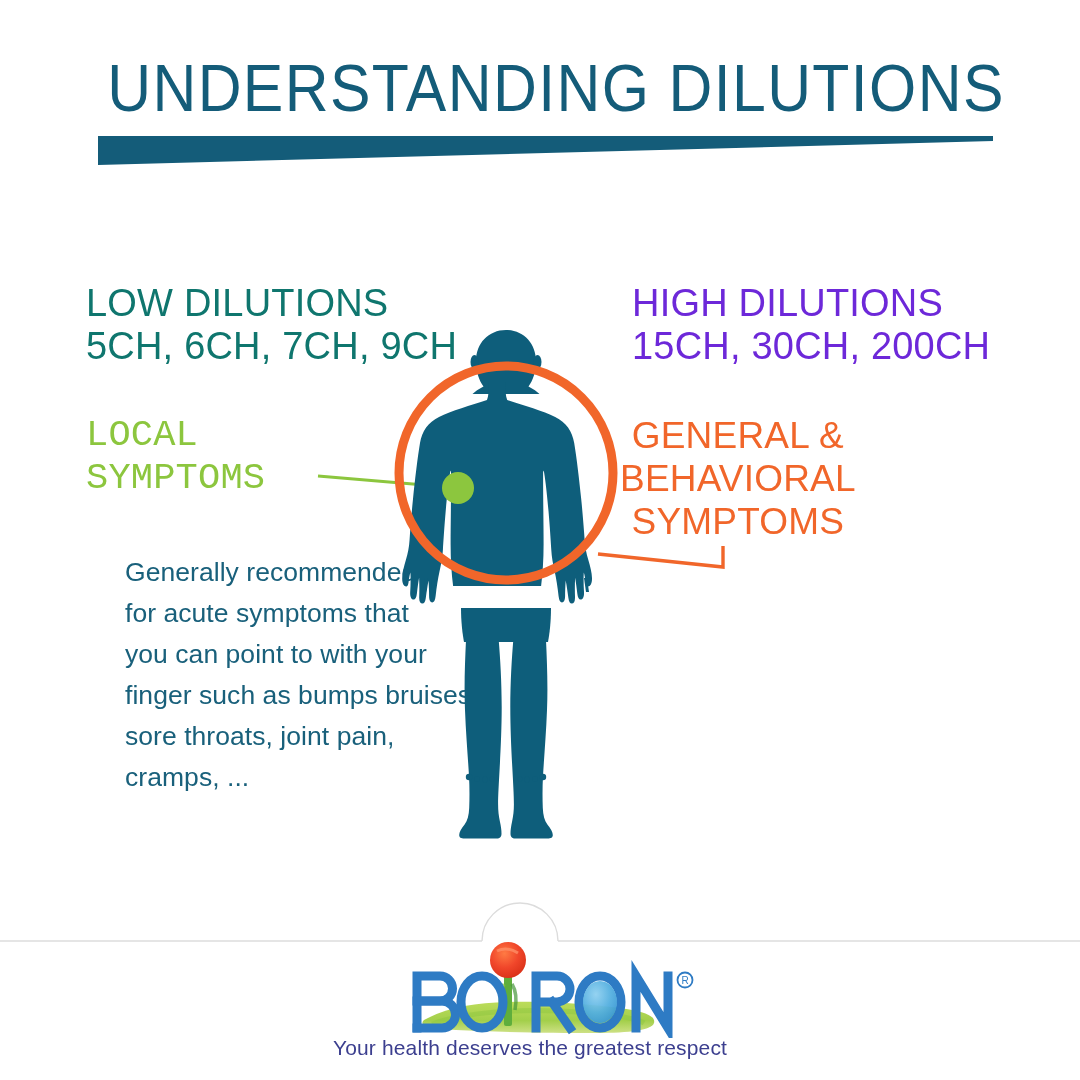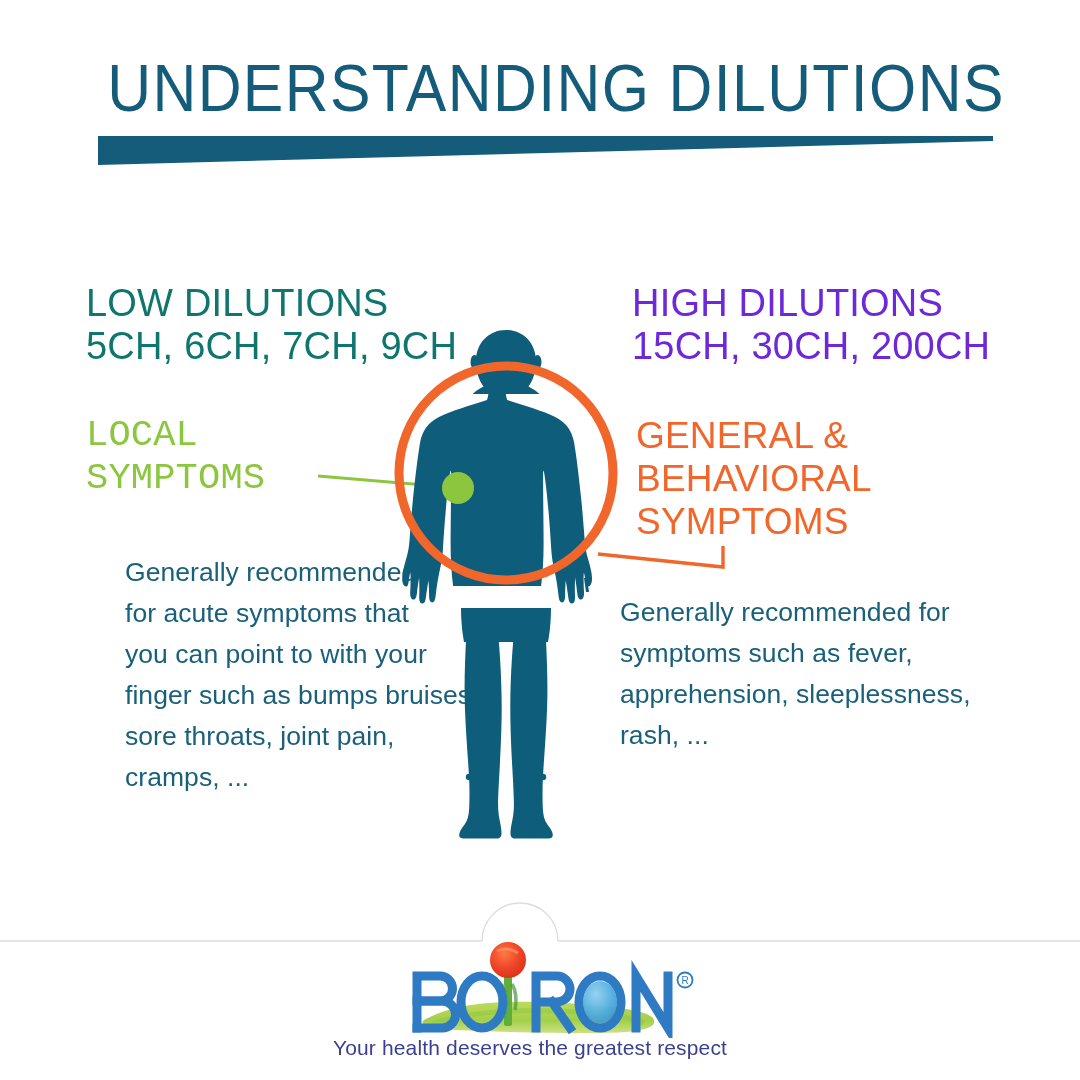--- a/index.html
+++ b/index.html
@@ -79,26 +79,27 @@
   #local-symptoms-heading {
     left: 86px;
     top: 414px;
     font-size: 37px;
     line-height: 43px;
     color: #8CC63E;
     white-space: pre-line;
     font-family: Liberation Mono, monospace;
   }
   #general-symptoms-heading {
-    left: 636px;
+    left: 620px;
     top: 414px;
     font-size: 37px;
     line-height: 43px;
     color: #F1662A;
     white-space: pre-line;
+    text-align: center;
   }
 
   
   .body-text {
     position: absolute;
     font-family: "Liberation Sans", sans-serif;
     font-size: 26.5px;
     line-height: 41px;
     color: #19607B;
     font-weight: 400;
@@ -177,24 +178,20 @@
 BEHAVIORAL
 SYMPTOMS</div>
 
   <div class="body-text" id="left-description">Generally recommended
 for acute symptoms that
 you can point to with your
 finger such as bumps bruises,
 sore throats, joint pain,
 cramps, ...</div>
 
-  <div class="body-text" id="right-description">Generally recommended for
-symptoms such as fever,
-apprehension, sleeplessness,
-rash, ...</div>
 
   <svg id="figure-wrap" viewBox="0 0 1080 1080">
 
     <line x1="318" y1="476" x2="460" y2="488" stroke="#8CC63E" stroke-width="3.2"></line>
 
     <polyline points="598,554 723,567 723,546" fill="none" stroke="#F1662A" stroke-width="3.4"></polyline>
 
     <g fill="#0E5E7B">
 
       <path d="M506,330

